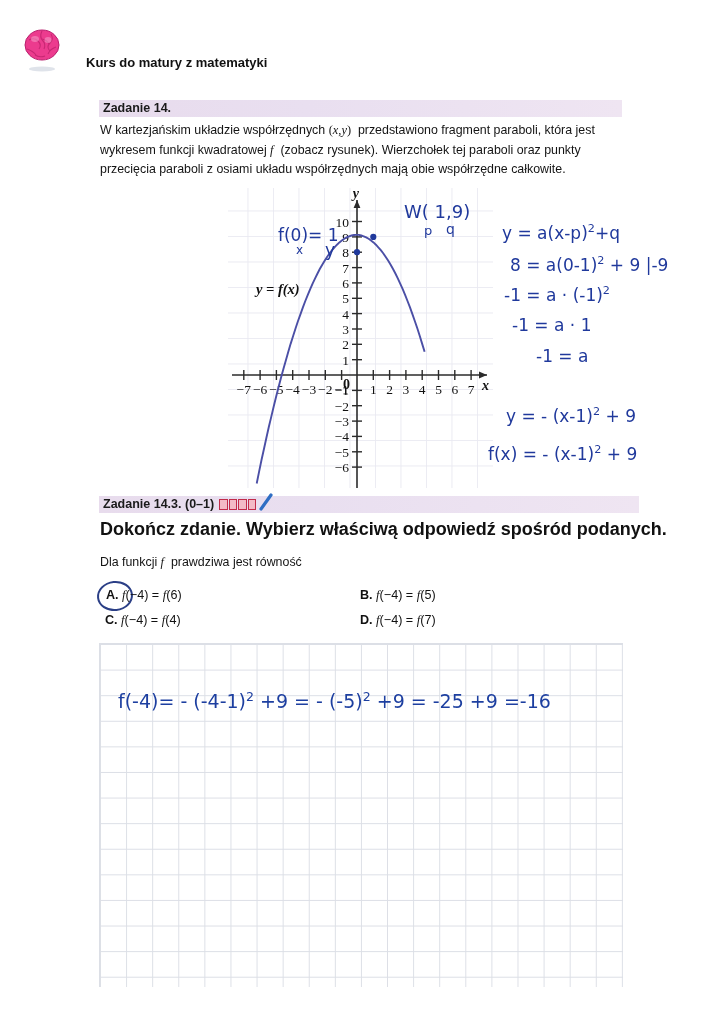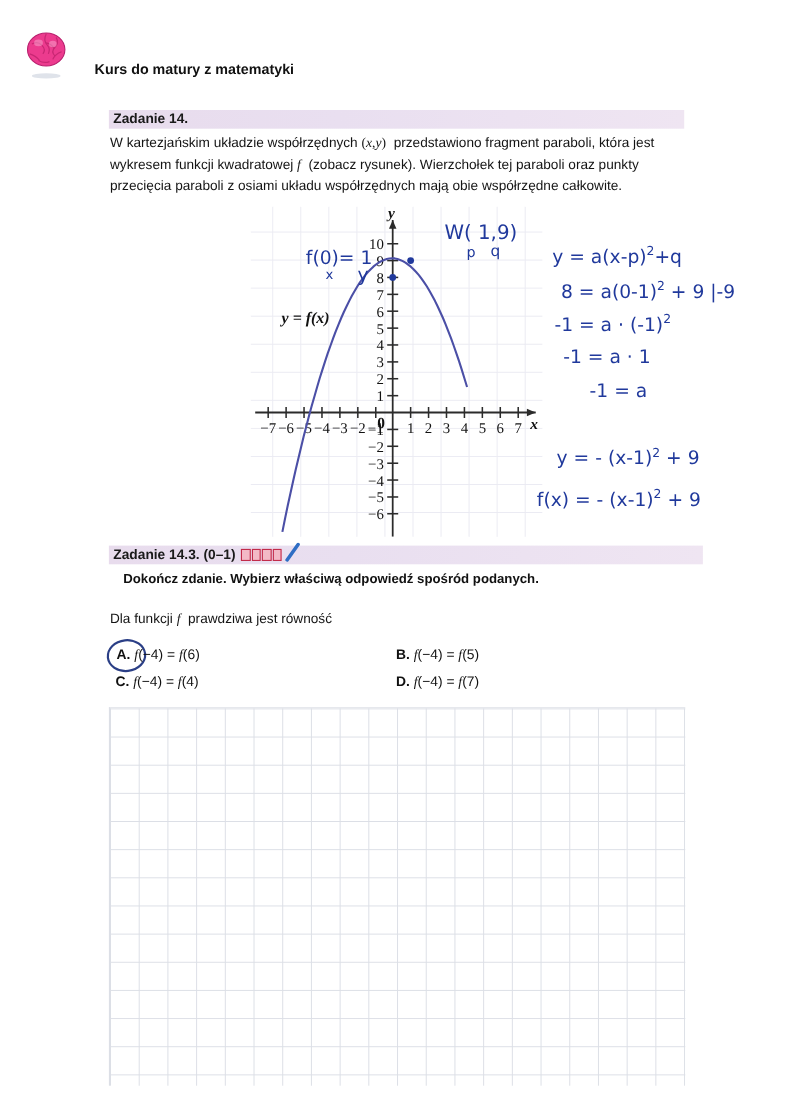--- a/index.html
+++ b/index.html
@@ -60,21 +60,21 @@
     line-height:19.5px;
     color:#141414;
     width:527px;
   }
   #task14-text{left:100px;top:121px;}
   .mi{font-family:"Liberation Serif", serif;font-style:italic;}
   .mn{font-family:"Liberation Serif", serif;font-style:normal;}
 
   #task143-instruction{
     position:absolute;left:100px;top:519px;
-    font-size:12px;font-weight:700;color:#111;margin-left:12px;
+    font-size:18px;font-weight:700;color:#111;
   }
   #prompt-line{
     position:absolute;left:100px;top:555px;
     font-size:12.4px;color:#141414;
   }
 
   
   .answer{
     position:absolute;font-size:12.6px;color:#111;white-space:nowrap;
   }
@@ -344,13 +344,14 @@
 <div class="answer" id="ans-C">
   <span class="letter">C.</span>
   <span><span class="mi">f</span>(−4) = <span class="mi">f</span>(4)</span>
 </div>
 <div class="answer" id="ans-D">
   <span class="letter">D.</span>
   <span><span class="mi">f</span>(−4) = <span class="mi">f</span>(7)</span>
 </div>
 
 <div id="answer-sheet">
+  <div class="work" id="work-1">f(-4)= - (-4-1)<sup>2</sup> +9 = - (-5)<sup>2</sup> +9 = -25 +9 =-16</div>
 </div>
 
 </body></html>

